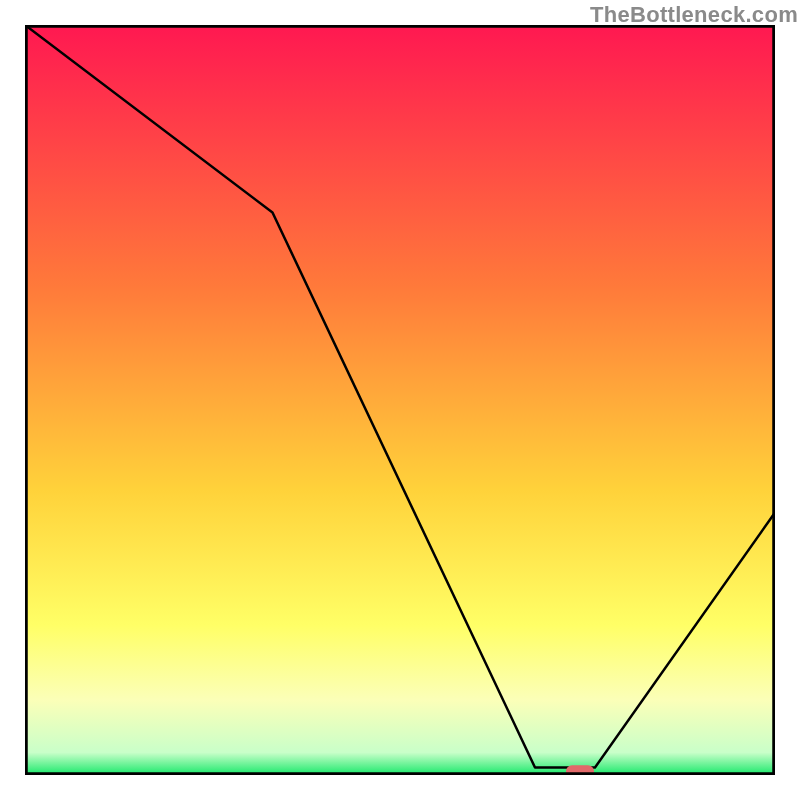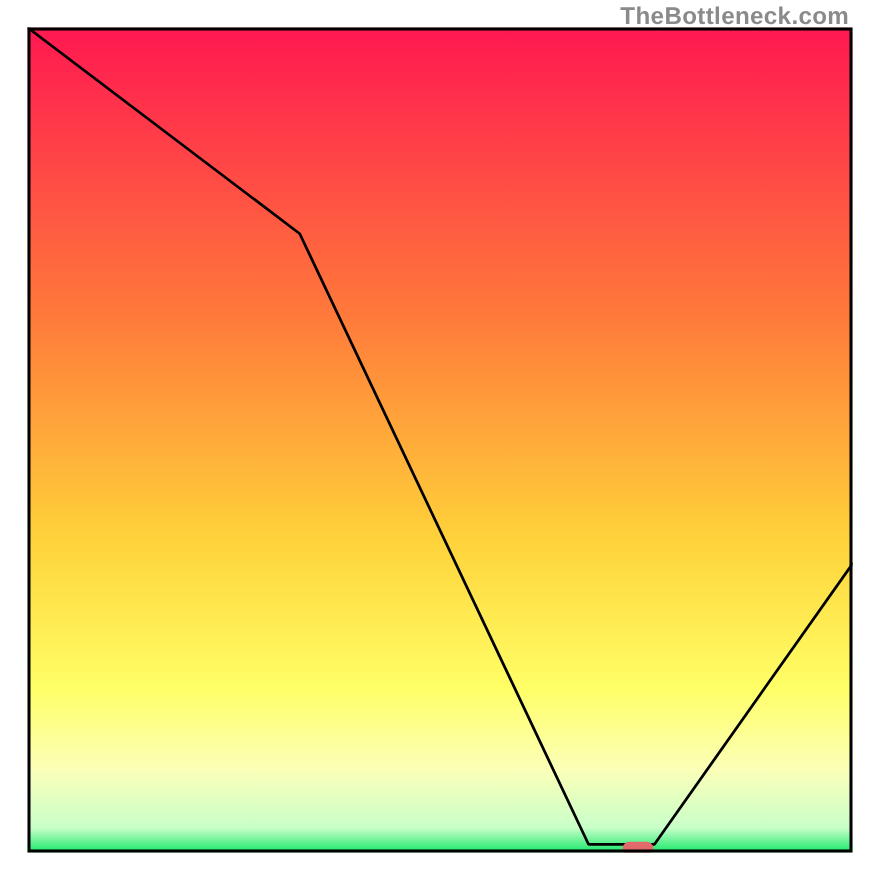--- a/index.html
+++ b/index.html
@@ -12,21 +12,21 @@
     overflow: hidden;
   }
   .container {
     position: relative;
     width: 800px;
     height: 800px;
   }
   .watermark {
     position: absolute;
     top: 2px;
-    right: 28px;
+    right: 2px;
     font-size: 22px;
     font-weight: 600;
     color: #8a8a8a;
     letter-spacing: 0.3px;
     z-index: 10;
   }
   .plot {
     position: absolute;
     left: 25px;
     top: 25px;

